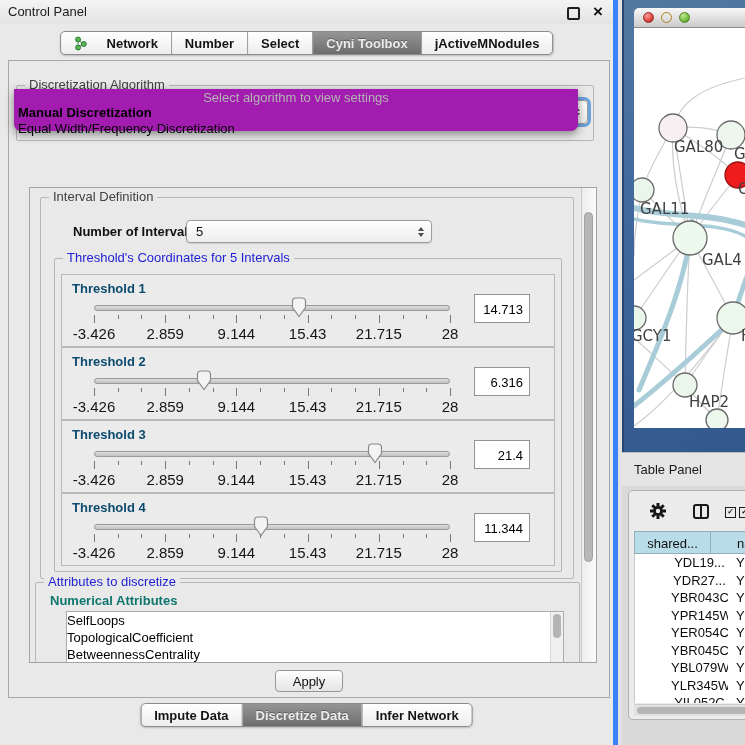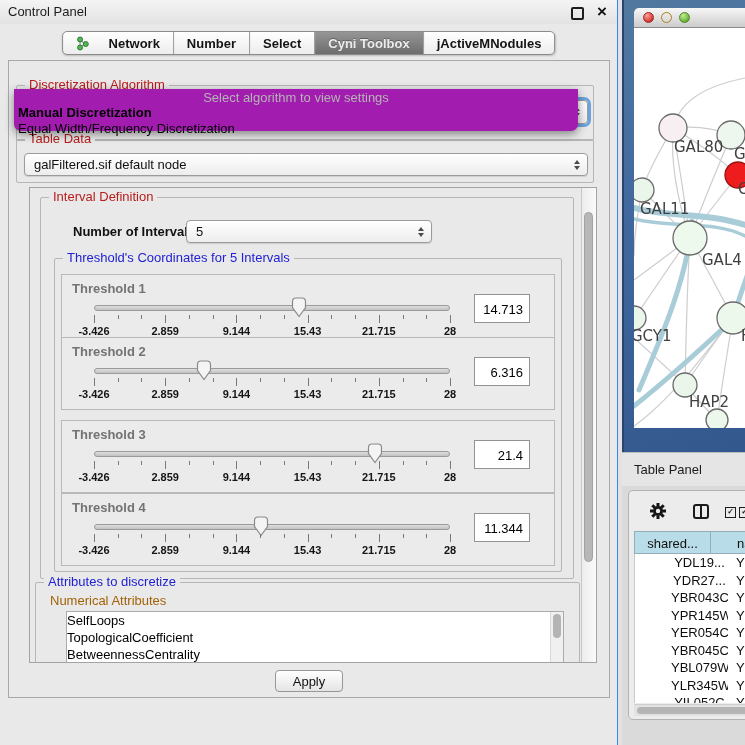--- a/index.html
+++ b/index.html
@@ -1,32 +1,32 @@
 <!DOCTYPE html>
 <html><head>
 <meta charset="utf-8">
 <style>
   html,body{margin:0;padding:0;background:#9c9c9c;font-family:"Liberation Sans",sans-serif;}
   .screen{position:relative;width:745px;height:745px;overflow:hidden;background:#e2e2e2;margin:0 auto;}
   
-  .cp{position:absolute;left:0;top:0;width:618px;height:745px;background:#e9e9e9;border-right:1px solid #3b82f6;box-sizing:border-box;}
+  .cp{position:absolute;left:0;top:0;width:618px;height:745px;background:#e9e9e9;border-right:5px solid #3b82f6;box-sizing:border-box;}
   .cp-titlebar{position:absolute;left:0;top:0;right:0;height:24px;background:linear-gradient(#f4f4f4,#e3e3e3);}
   .cp-title{position:absolute;left:8px;top:4px;font-size:13px;color:#1b1b1b;}
   .float-btn{position:absolute;right:33px;top:7px;width:9px;height:9px;border:2px solid #1d1d1d;border-radius:2px;background:transparent;}
   .close-btn{position:absolute;right:10px;top:1px;font-size:17px;font-weight:bold;color:#101010;line-height:22px;}
   .seg-bar{position:absolute;display:flex;border:1px solid #8b8b8b;border-radius:5px;overflow:hidden;background:linear-gradient(#ffffff,#ededed);height:22px;box-shadow:0 1px 2px rgba(0,0,0,.2);}
   .seg{display:flex;align-items:center;gap:6px;padding:0 13px;font-size:13px;font-weight:bold;color:#141414;border-left:1px solid #9a9a9a;white-space:nowrap;cursor:default;}
   .seg:first-child{border-left:none;gap:20px;}
   .seg.sel{background:linear-gradient(#959595,#6d6d6d);color:#ececec;font-weight:bold;text-shadow:0 -1px 0 rgba(0,0,0,.3);}
   .top-bar{top:31px;left:50%;transform:translateX(-50%);}
   .bottom-bar{top:703px;left:50%;transform:translateX(-50%);}
   .frame{position:absolute;left:8px;top:60px;width:602px;height:638px;border:1px solid #a8a8a8;background:#e9e9e9;box-sizing:border-box;}
   .fieldset{position:absolute;border:1px solid #b6b6b6;border-radius:2px;box-sizing:border-box;}
   .legend{position:absolute;top:-8px;left:8px;background:#e9e9e9;padding:0 4px;font-size:13px;line-height:14px;white-space:nowrap;}
-  .legend.green{color:#b91c1c;}
+  .legend.green{color:#404040;}
   .legend.blue{color:#2121d4;}
   .combo{position:absolute;border:1px solid #9b9b9b;border-radius:4px;background:linear-gradient(#ffffff,#ededed);font-size:13px;color:#111;box-sizing:border-box;line-height:21px;padding:0 22px 0 9px;box-shadow:0 1px 1px rgba(0,0,0,.12);overflow:hidden;white-space:nowrap;}
   .stepper{position:absolute;right:7px;top:50%;transform:translateY(-50%);display:flex;flex-direction:column;gap:2px;}
   .tri-up{width:0;height:0;border-left:3.5px solid transparent;border-right:3.5px solid transparent;border-bottom:4.5px solid #4c4c4c;}
   .tri-dn{width:0;height:0;border-left:3.5px solid transparent;border-right:3.5px solid transparent;border-top:4.5px solid #4c4c4c;}
   .algo-fs{left:7px;top:24px;width:578px;height:56px;}
   .algo-combo{left:7px;top:14px;width:564px;height:24px;box-shadow:0 0 0 3px #6ba3dd;}
   .popup{position:absolute;left:5px;top:28px;width:564px;height:42px;background:#a21caf;border-radius:0 0 7px 7px;box-shadow:0 3px 10px rgba(0,0,0,.45);z-index:60;font-size:13px;}
   .popup .prompt{text-align:center;color:#b4b4b4;height:16px;line-height:17px;}
   .popup .opt{padding:0 4px;height:16px;line-height:16px;color:#000;}
@@ -34,30 +34,30 @@
   .td-fs{left:7px;top:78px;width:578px;height:44px;}
   .td-combo{left:7px;top:13px;width:564px;height:23px;}
   .scrollpane{position:absolute;left:20px;top:126px;width:568px;height:476px;border:1px solid #a3a3a3;background:#e9e9e9;overflow:hidden;box-sizing:border-box;}
   .vsb{position:absolute;top:0;right:0;width:15px;height:100%;background:linear-gradient(90deg,#ededed,#fafafa);border-left:1px solid #c8c8c8;box-sizing:border-box;}
   .vsb-thumb{position:absolute;left:2px;top:24px;width:9px;height:350px;border-radius:5px;background:#b7b7b7;border:1px solid #a2a2a2;box-sizing:border-box;}
   .interval-fs{left:10px;top:9px;width:534px;height:382px;}
   .noi-label{position:absolute;left:32px;top:26px;font-weight:bold;font-size:13px;color:#111;}
   .noi-combo{left:145px;top:22px;width:246px;height:23px;}
   .thresh-fs{left:13px;top:60px;width:508px;height:314px;}
   .trow{position:absolute;left:6px;width:494px;height:73px;border:1px solid #b9b9b9;background:#ebebeb;box-sizing:border-box;}
-  .trow-label{position:absolute;left:10px;top:6px;font-size:13px;font-weight:bold;color:#737373;}
+  .trow-label{position:absolute;left:10px;top:6px;font-size:13px;font-weight:bold;color:#0c4a6e;}
   .track{position:absolute;left:32px;top:30px;width:356px;height:6px;border:1px solid #9a9a9a;border-radius:4px;background:linear-gradient(#dedede,#c2c2c2);box-sizing:border-box;}
   .thumb{position:absolute;top:22px;width:18px;height:21px;}
   .ticks{position:absolute;left:32px;top:40px;width:357px;height:9px;}
   .tick{position:absolute;top:0;width:1px;background:#787878;}
   .tlabels{position:absolute;left:32px;top:50px;width:357px;height:13px;}
-  .tlabel{position:absolute;transform:translateX(-50%);font-size:11px;font-weight:bold;color:#151515;white-space:nowrap;}
+  .tlabel{position:absolute;transform:translateX(-50%);font-size:15px;font-weight:normal;color:#151515;white-space:nowrap;}
   .vbox{position:absolute;left:412px;top:19px;width:56px;height:29px;border:1px solid #939393;background:#fff;font-size:13px;text-align:right;line-height:29px;box-sizing:border-box;padding-right:6px;color:#000;}
   .attrs-fs{left:5px;top:394px;width:545px;height:86px;}
-  .attrs-label{position:absolute;left:14px;top:10px;font-size:13px;font-weight:normal;color:#a16207;}
+  .attrs-label{position:absolute;left:14px;top:10px;font-size:13px;font-weight:bold;color:#0f766e;}
   .listbox{position:absolute;left:30px;top:28px;width:498px;height:52px;background:#fff;border:1px solid #ababab;overflow:hidden;box-sizing:border-box;}
   .litem{font-size:13px;height:17px;line-height:17px;padding-left:0;color:#000;white-space:nowrap;}
   .list-vsb{position:absolute;right:0;top:0;width:13px;height:100%;background:#f0f0f0;border-left:1px solid #d8d8d8;box-sizing:border-box;}
   .list-thumb{position:absolute;left:2px;top:2px;width:8px;height:24px;background:#b4b4b4;border-radius:4px;}
   .apply{position:absolute;left:50%;top:609px;transform:translateX(-50%);width:68px;height:22px;border:1px solid #979797;border-radius:4px;background:linear-gradient(#ffffff,#e4e4e4);font-size:13px;font-family:"Liberation Sans",sans-serif;color:#111;}
   
   .rightcol{position:absolute;left:622px;top:0;width:123px;height:745px;background:#dadada;}
   .netwin{position:absolute;left:0;top:0;width:123px;height:452px;background:linear-gradient(160deg,#52799f 0%,#40689f 45%,#33588e 100%);border-left:2px solid #27456d;box-sizing:border-box;}
   .net-titlebar{position:absolute;left:10px;top:8px;width:111px;height:20px;background:linear-gradient(#f8f8f8,#cbcbcb);border-radius:5px 0 0 0;border-bottom:1px solid #8e8e8e;box-sizing:border-box;}
   .light{position:absolute;top:4px;width:11px;height:11px;border-radius:50%;box-sizing:border-box;}
@@ -136,27 +136,20 @@
             </span>
           </div>
       </div>
 
       <div class="popup">
         <div class="prompt">Select algorithm to view settings</div>
         <div class="opt sel">Manual Discretization</div>
         <div class="opt">Equal Width/Frequency Discretization</div>
       </div>
 
-      <div class="fieldset td-fs">
-        <span class="legend green">Table Data</span>
-        <div class="combo td-combo"><span>galFiltered.sif default node</span><span class="stepper">
-              <span class="tri-up"></span>
-              <span class="tri-dn"></span>
-            </span></div>
-      </div>
 
       <div class="scrollpane">
         <div class="fieldset interval-fs">
           <span class="legend green">Interval Definition</span>
           <span class="noi-label">Number of Intervals</span>
           <div class="combo noi-combo"><span>5</span><span class="stepper">
                 <span class="tri-up"></span>
                 <span class="tri-dn"></span>
               </span></div>
           <div class="fieldset thresh-fs">
@@ -189,21 +182,21 @@
     <div class="tlabels">
                     <span class="tlabel" style="left: 0px;">-3.426</span>
                     <span class="tlabel" style="left: 71.2px;">2.859</span>
                     <span class="tlabel" style="left: 142.4px;">9.144</span>
                     <span class="tlabel" style="left: 213.6px;">15.43</span>
                     <span class="tlabel" style="left: 284.8px;">21.715</span>
                     <span class="tlabel" style="left: 356px;">28</span>
                   </div>
     <div class="vbox">14.713</div>
   </div>
-                <div class="trow" style="top: 78px;">
+                <div class="trow" style="top: 88px;">
     <span class="trow-label">Threshold 2</span>
     <div class="track"></div>
     <svg class="thumb" width="18" height="21" viewBox="0 0 18 21" xmlns="http://www.w3.org/2000/svg" style="left: 133.359px;">
       <path d="M2.5,4.5 q0,-3.5 3.5,-3.5 h6 q3.5,0 3.5,3.5 v6 l-6.5,9 l-6.5,-9 z" fill="#f4f4f4" stroke="#8a8a8a" stroke-width="1.2"></path>
     </svg>
     <div class="ticks">
                     <span class="tick" style="left: 0px; height: 8px;"></span>
                     <span class="tick" style="left: 23.7333px; height: 4px;"></span>
                     <span class="tick" style="left: 47.4667px; height: 4px;"></span>
                     <span class="tick" style="left: 71.2px; height: 8px;"></span>
@@ -316,20 +309,31 @@
         </div>
 
         <div class="vsb">
             <div class="vsb-thumb"></div>
           </div>
       </div>
 
       <button class="apply">Apply</button>
     </div>
 
+    <div class="seg-bar bottom-bar" id="bottom-tabs">
+        <div class="seg">
+          <span>Impute Data</span>
+        </div>
+        <div class="seg sel">
+          <span>Discretize Data</span>
+        </div>
+        <div class="seg">
+          <span>Infer Network</span>
+        </div>
+      </div>
   </div>
 
   <div class="rightcol">
     <div class="netwin">
       <div class="net-titlebar">
         <span class="light red"></span>
         <span class="light yellow"></span>
         <span class="light green"></span>
       </div>
       <div class="net-canvas">

